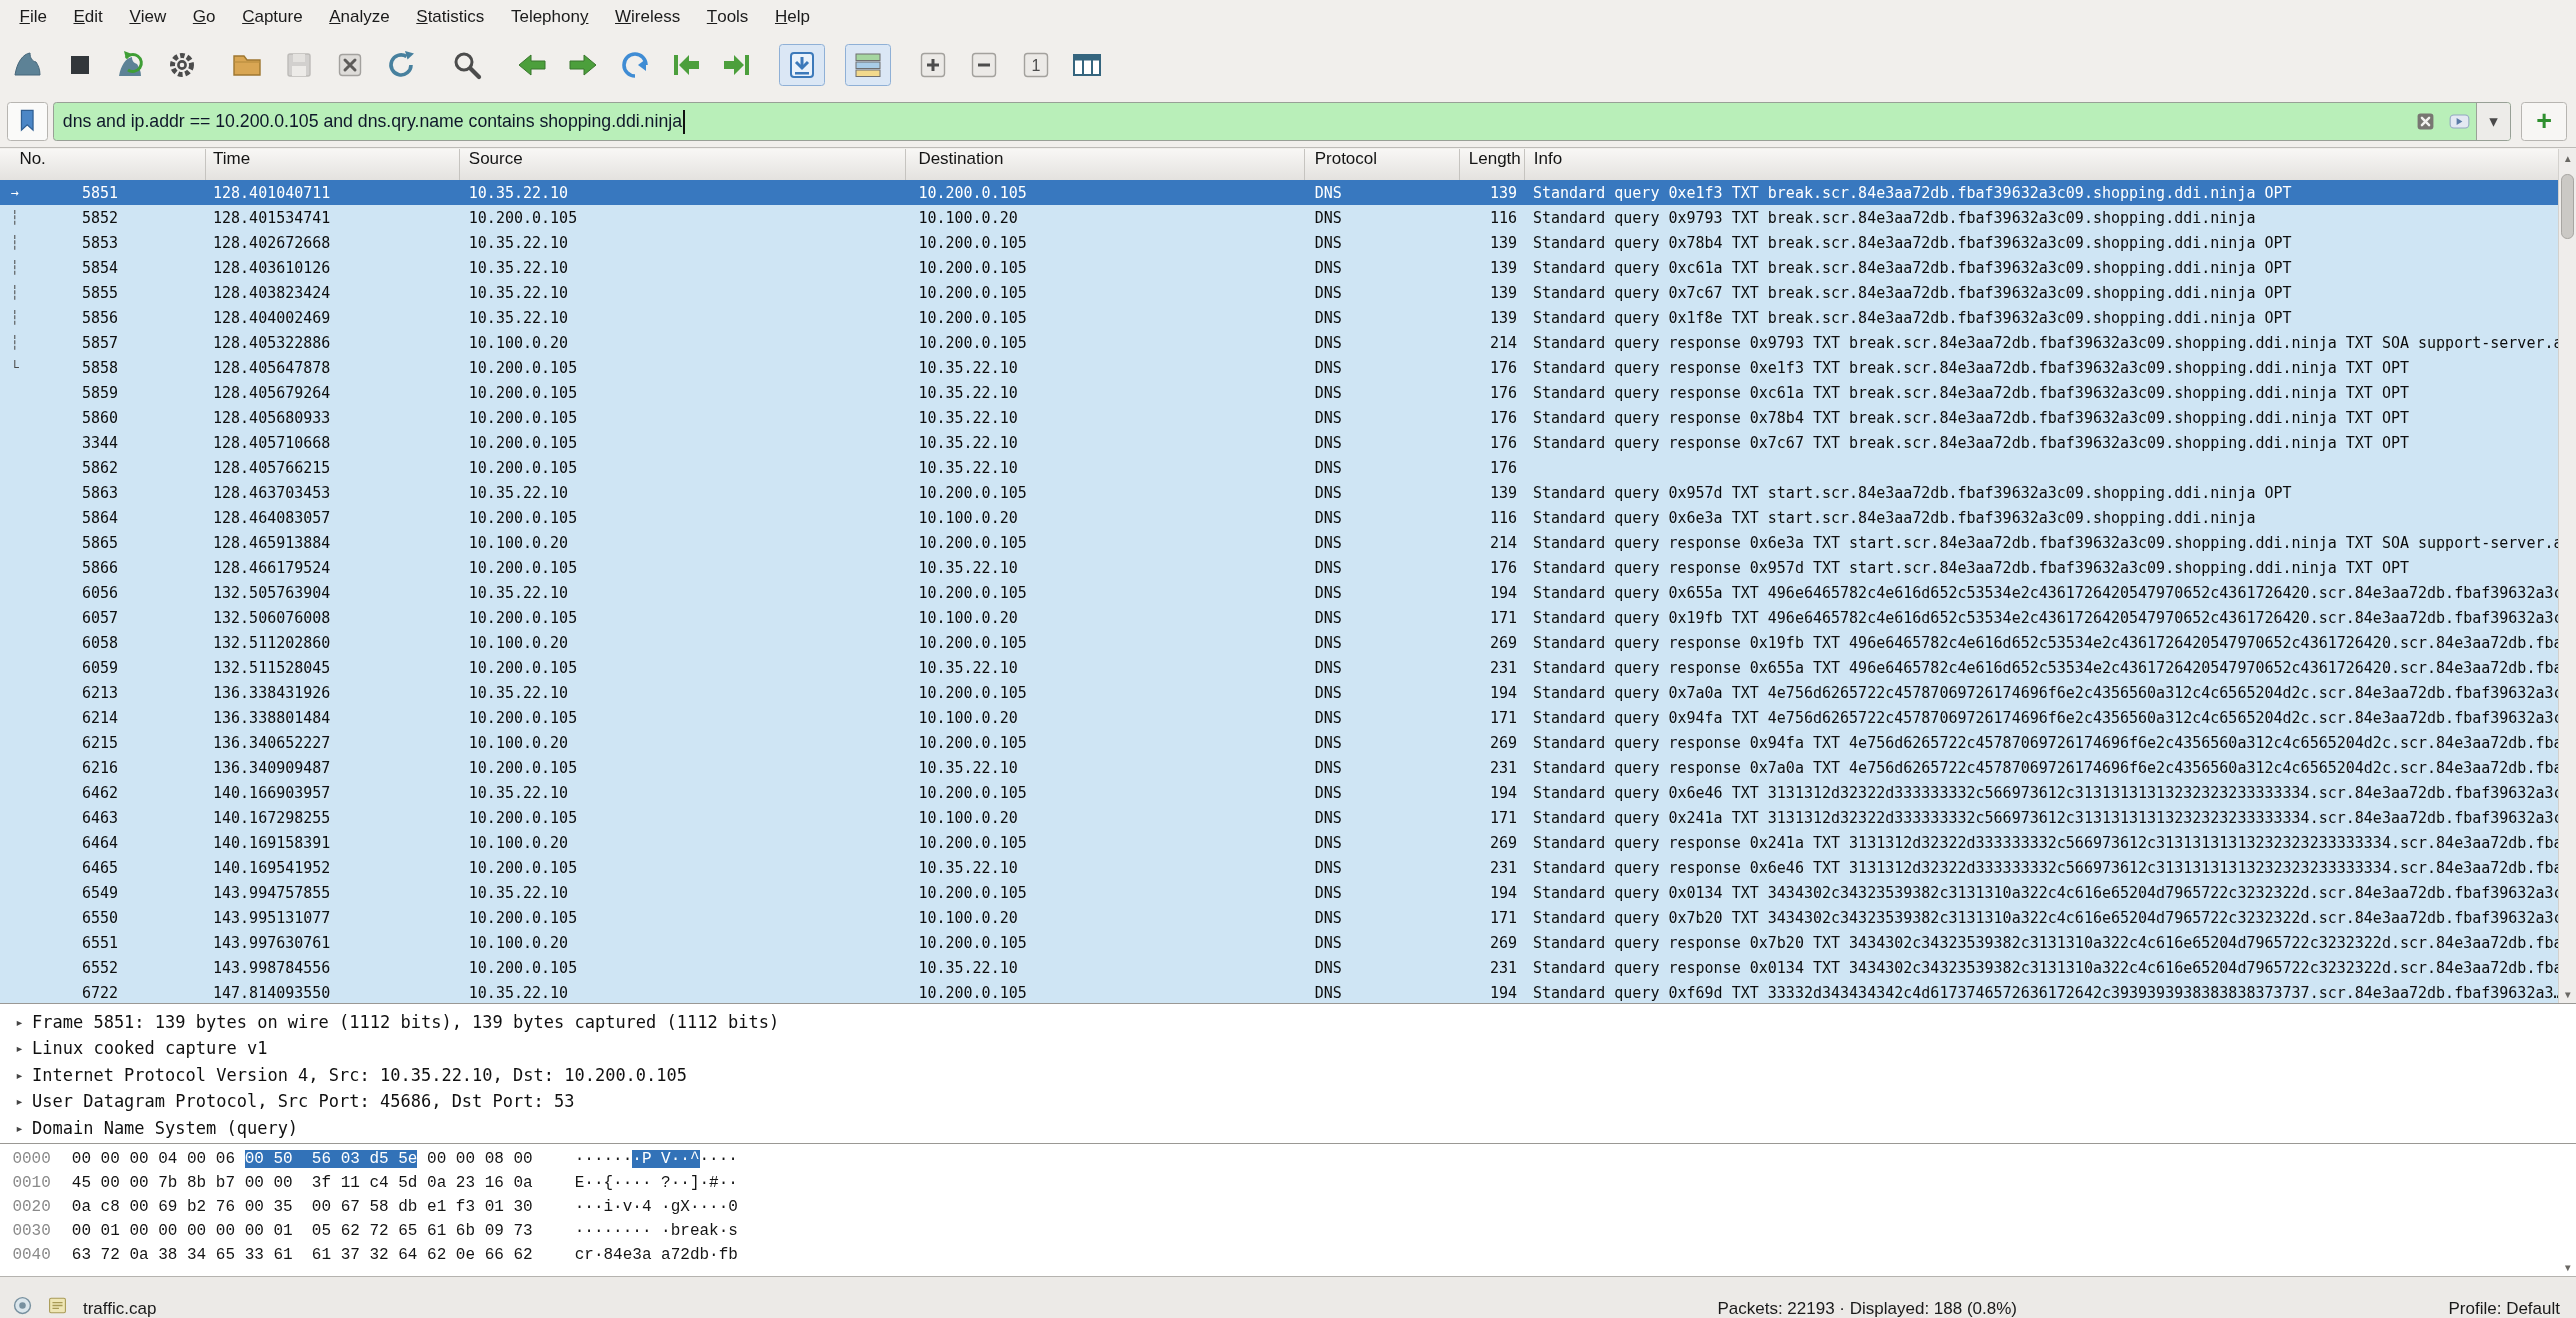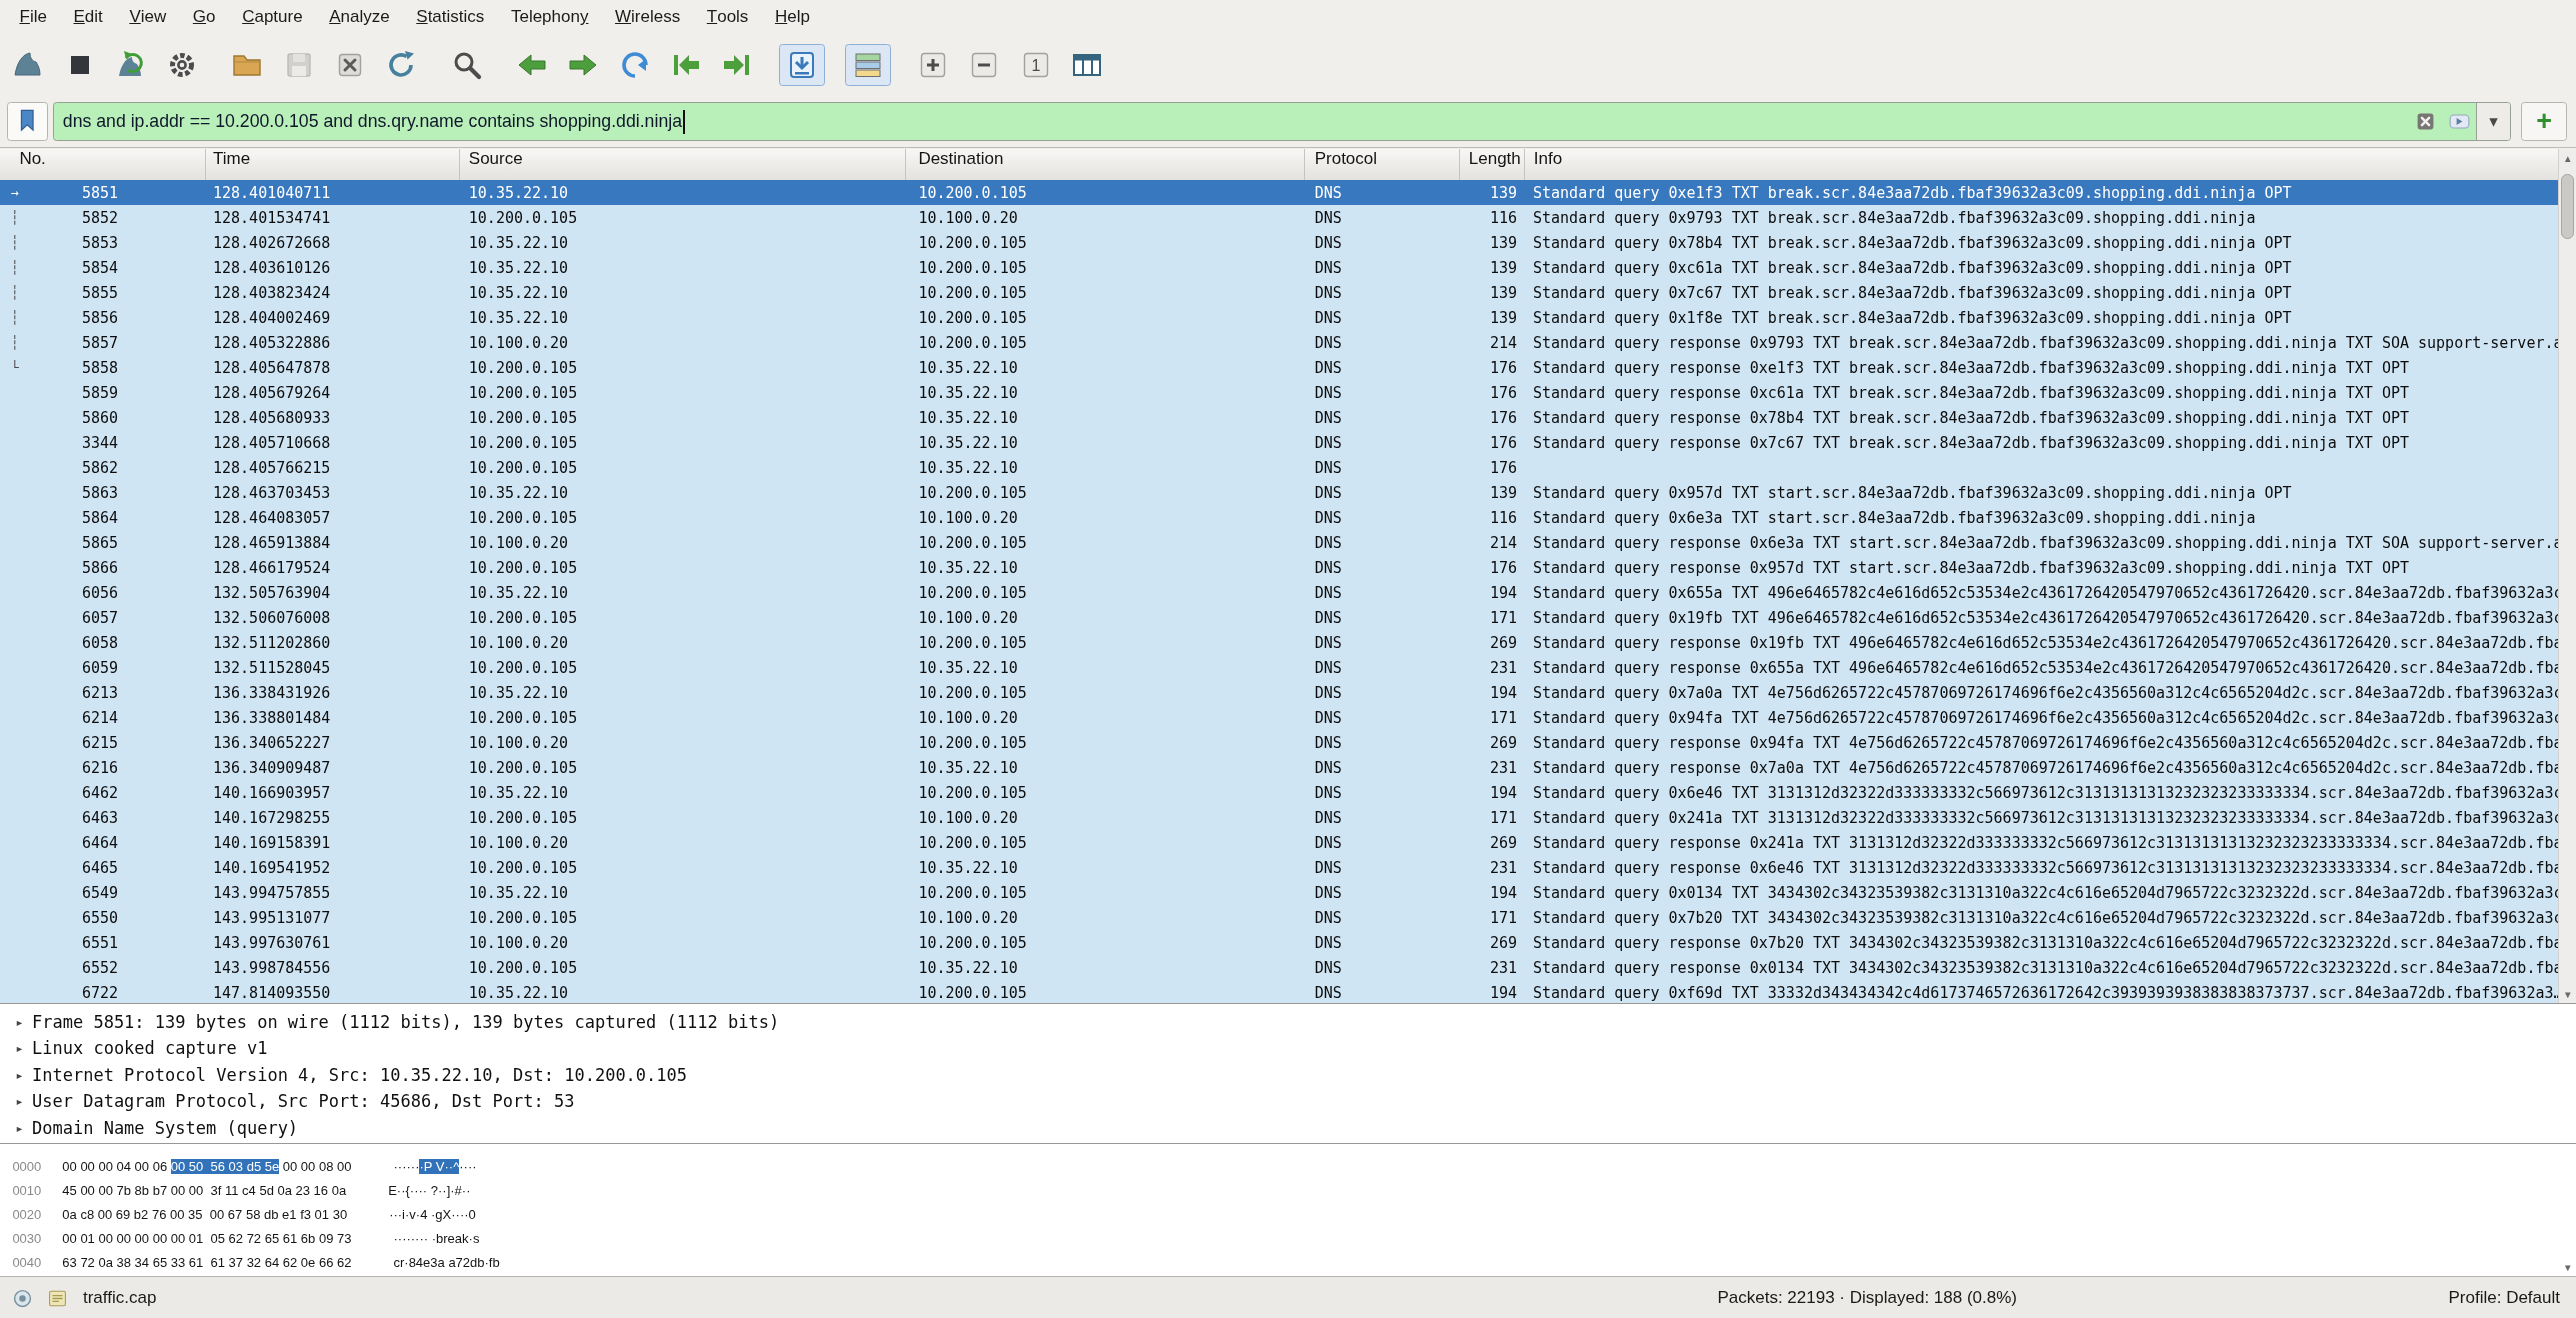--- a/index.html
+++ b/index.html
@@ -65,29 +65,29 @@
   .sb-up{top:0}.sb-down{bottom:0}
   .sb-thumb{position:absolute;left:1.8px;width:13.3px;top:25px;height:65px;background:#cbc9c5;border:0.9px solid #a8a6a2;border-radius:6.2px}
 
   
   .details{position:absolute;top:1003px;left:0;width:100%;height:140px;background:#fff;border-top:1.8px solid #9a9894;padding-top:4.4px}
   .d-row{height:26.5px;display:flex;align-items:center;font-family:"DejaVu Sans Mono","Liberation Mono",monospace;font-size:17px;color:#101010;white-space:pre}
   .d-arrow{width:25px;text-align:center;color:#444;font-size:14px;margin-left:7px;flex:0 0 auto}
 
   
   .hexpane{position:absolute;top:1143px;left:0;width:100%;height:133px;background:#fff;border-top:1.8px solid #9a9894;padding-top:6.2px}
-  .hx-row{height:24px;display:flex;align-items:flex-end;font-family:Liberation Sans, sans-serif;font-size:13px;white-space:pre}
+  .hx-row{height:24px;display:flex;align-items:flex-start;font-family:Liberation Mono, monospace;font-size:16px;white-space:pre}
   .hx-off{color:#8a8a8a;margin-left:12.4px}
   .hx-bytes{margin-left:21px;color:#141414}
   .hx-ascii{margin-left:42px;color:#141414}
   .hl{background:var(--hl-bg,#3272b8);color:#fff}
   .hex-down{position:absolute;right:3.5px;bottom:3.5px;font-size:9.7px;color:#6a6864}
 
   
-  .statusbar{position:absolute;top:1276px;left:0;width:100%;height:43px;background:#eceae7;border-top:0.9px solid #b5b3af;display:flex;align-items:center;font-size:17px;color:#1a1a1a}
+  .statusbar{position:absolute;top:1276px;left:0;width:100%;height:43px;background:#eceae7;border-top:0.9px solid #b5b3af;display:flex;align-items:flex-end;font-size:17px;color:#1a1a1a}
   .st-icon{width:26.5px;height:26.5px;margin-left:8.8px;display:flex;align-items:center;justify-content:center;flex:0 0 auto}
   .st-icon svg{width:23px;height:23px}
   .st-file{margin-left:12.4px}
   .st-packets{position:absolute;right:559px}
   .st-profile{position:absolute;right:16px}
 </style>
 </head>
 <body>
 
 <div class="app">

